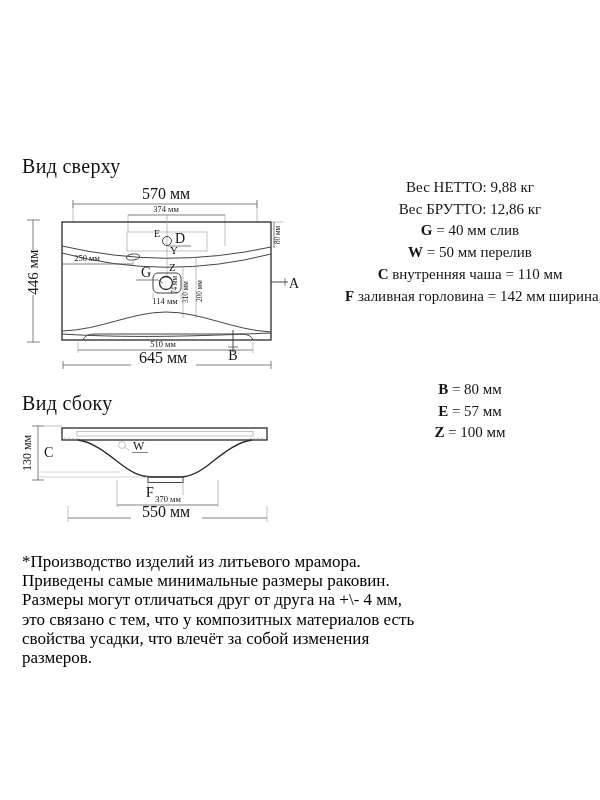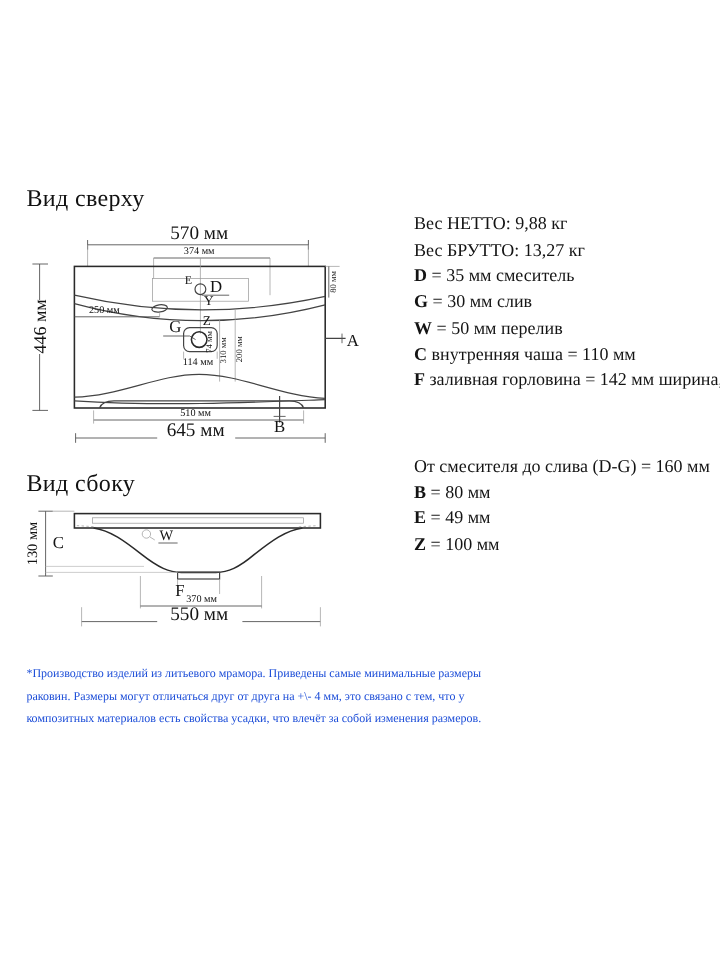--- a/index.html
+++ b/index.html
@@ -15,25 +15,25 @@
   #heading-top{top:155px;}
   #heading-side{top:392px;}
   .svg-wrap{position:absolute;left:0;}
   #topview-svg{top:182px;}
   #sideview-svg{top:418px;}
   .specs{
     position:absolute;left:345px;width:250px;font-size:15px;color:#141414;
   }
   #specs-block1{top:177px;}
   #specs-block2{top:379px;}
-  .spec-line{line-height:21.7px;white-space:nowrap;}
+  .spec-line{line-height:21.7px;white-space:nowrap;text-align:center;}
   .spec-line b{font-weight:700;}
   .footnote{
     position:absolute;left:22px;top:552px;width:396px;
-    font-size:10px;line-height:19.2px;color:#1d4ed8;font-family:Liberation Serif, serif;
+    font-size:17px;line-height:19.2px;color:#000000;font-family:Liberation Serif, serif;
   }
   svg text{fill:#141414;font-family:"Liberation Serif","DejaVu Serif",serif;}
   .t16{font-size:16px;}
   .t15{font-size:15px;}
   .t14{font-size:14px;}
   .t12{font-size:12px;}
   .t11{font-size:11px;}
   .t10{font-size:10px;}
   .t8{font-size:8.5px;}
   .t7{font-size:7.2px;}
@@ -143,32 +143,30 @@
     <line x1="33" y1="38" x2="33" y2="68" class="ln-dim"></line>
     <line x1="33" y1="113" x2="33" y2="160" class="ln-dim"></line>
     <line x1="27" y1="38" x2="40" y2="38" class="ln-dim"></line>
     <line x1="27" y1="160" x2="40" y2="160" class="ln-dim"></line>
     <text class="t15" text-anchor="middle" transform="rotate(-90 33 90)" x="33" y="95">446 мм</text>
   </g>
 </svg>
 
 <div class="specs" id="specs-block1">
   <div class="spec-line"><b></b><span>Вес НЕТТО: 9,88 кг</span></div>
-  <div class="spec-line"><b></b><span>Вес БРУТТО: 13,27 кг</span></div>
-  <div class="spec-line"><b>D</b><span> = 35 мм смеситель</span></div>
-  <div class="spec-line"><b>G</b><span> = 30 мм слив</span></div>
+  <div class="spec-line"><b></b><span>Вес БРУТТО: 12,86 кг</span></div>
+  <div class="spec-line"><b>G</b><span> = 40 мм слив</span></div>
   <div class="spec-line"><b>W</b><span> = 50 мм перелив</span></div>
   <div class="spec-line"><b>C</b><span> внутренняя чаша = 110 мм</span></div>
   <div class="spec-line"><b>F</b><span> заливная горловина = 142 мм ширина,</span></div>
 </div>
 
 <div class="specs" id="specs-block2">
-  <div class="spec-line"><b></b><span>От смесителя до слива (D-G) = 160 мм</span></div>
   <div class="spec-line"><b>B</b><span> = 80 мм</span></div>
-  <div class="spec-line"><b>E</b><span> = 49 мм</span></div>
+  <div class="spec-line"><b>E</b><span> = 57 мм</span></div>
   <div class="spec-line"><b>Z</b><span> = 100 мм</span></div>
 </div>
 
 <div class="heading" id="heading-side">Вид сбоку</div>
 
 <svg class="svg-wrap" id="sideview-svg" width="320" height="112" viewBox="0 0 320 112">
 
   <rect x="62" y="10" width="205" height="12" class="ln-main"></rect>
   <rect x="77" y="13.5" width="176" height="4.5" class="ln-ext"></rect>
   <path d="M64,20 L80,21" class="ln-ext" stroke-dasharray="2,2"></path>

